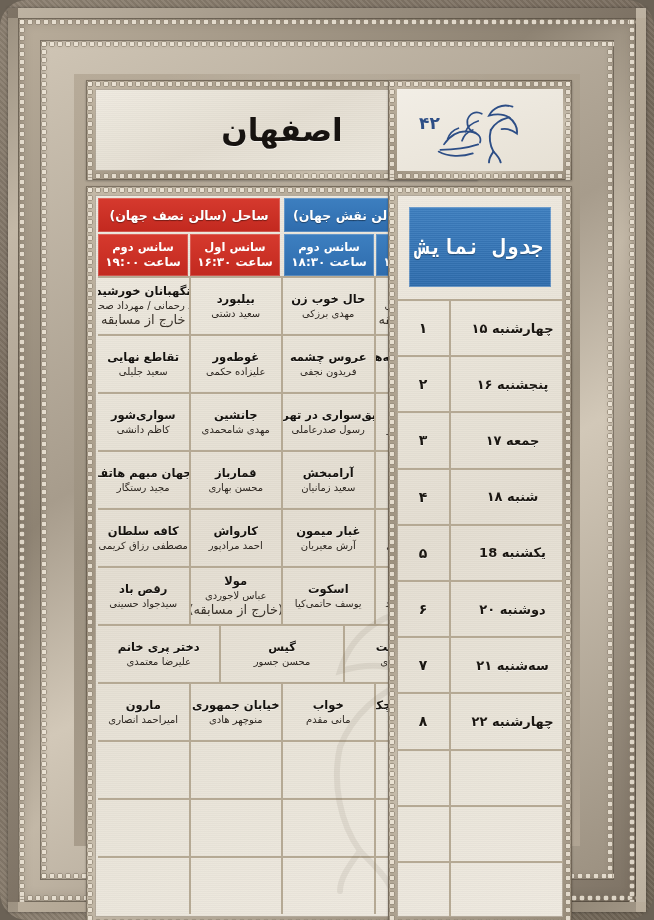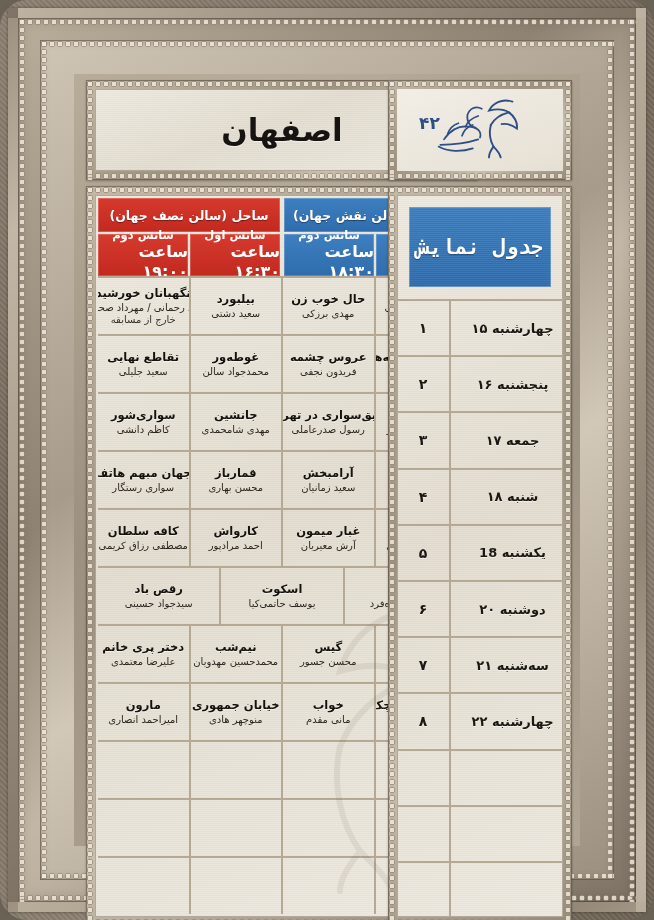--- a/index.html
+++ b/index.html
@@ -98,21 +98,21 @@
     display: flex; align-items: center; justify-content: center;
     font-size: 31px; font-weight: bold; color: #171310;
     letter-spacing: .5px;
     text-shadow: 0 1px 0 rgba(255,255,255,.55);
   }
 
   
   .logo-panel { right: 8px; top: 6px; width: 184px; height: 100px; }
   .logo-box {
     width: 100%; height: 100%;
-    display: flex; justify-content: center;
+    display: flex; align-items: center; justify-content: center;
     gap: 6px;
     background: linear-gradient(160deg,#f2eee6,#e6e0d4);
     position: relative;
   }
   .logo-year {
     font-size: 17px; font-weight: bold; color: #2d4e86;
     font-family: "DejaVu Sans", sans-serif;
     position: absolute; left: 22px; top: 24px;
     letter-spacing: -1px;
   }
@@ -164,21 +164,21 @@
 
   .sans-head { display: flex; height: 42px; margin: 2px 3px 0 3px; gap: 4px; }
   .sans-group { flex: 1; display: flex; gap: 2px; }
   .sans-cell {
     flex: 1; display: flex; flex-direction: column;
     align-items: center; justify-content: center;
     color: #fff; font-weight: bold; line-height: 1.25;
     box-shadow: inset 0 0 0 1px rgba(255,255,255,.2);
   }
   .sans-cell .s-name { font-size: 11.5px; }
-  .sans-cell .s-time { font-size: 16px; }
+  .sans-cell .s-time { font-size: 12px; }
 
   .body-rows { flex: 1; display: flex; flex-direction: column; margin: 0 3px 3px 3px; }
   .body-row {
     flex: 1;
     display: flex;
     border-top: 2px solid #b5a994;
   }
   .cell {
     flex: 1;
     border-left: 2px solid #b5a994;
@@ -192,21 +192,21 @@
   .cell .film {
     font-size: 11.5px; font-weight: bold; color: #15120e;
     line-height: 1.25;
     text-shadow: 0 1px 0 rgba(255,255,255,.55);
     white-space: nowrap;
   }
   .cell .dir {
     font-size: 10px; color: #2c2620; line-height: 1.3; margin-top: 1px;
     white-space: nowrap;
   }
-  .cell .note { font-size: 10px; color: #3a332b; line-height: 1.25; white-space: nowrap; }
+  .cell .note { font-size: 13px; color: #3a332b; line-height: 1.25; white-space: nowrap; }
 
   .watermark {
     position: absolute;
     left: 42%; top: 52%;
     width: 240px; height: 330px;
     opacity: .10;
     pointer-events: none;
   }
 </style>
 </head>
@@ -336,21 +336,21 @@
                   <div class="cell">
                     <div class="film">سرزمین فرشته‌ها</div>
                     <div class="dir">بابک خواجه‌پاشا</div>
                   </div>
                   <div class="cell">
                     <div class="film">عروس چشمه</div>
                     <div class="dir">فریدون نجفی</div>
                   </div>
                   <div class="cell">
                     <div class="film">غوطه‌ور</div>
-                    <div class="dir">محمدجواد سالن</div>
+                    <div class="dir">علیزاده حکمی</div>
                   </div>
                   <div class="cell">
                     <div class="film">تقاطع نهایی</div>
                     <div class="dir">سعید جلیلی</div>
                   </div>
                 </div>
                 <div class="body-row">
                   <div class="cell">
                     <div class="film">پروانه</div>
                     <div class="dir">محمد برزویی‌پور</div>
@@ -376,21 +376,21 @@
                   <div class="cell">
                     <div class="film">آرامبخش</div>
                     <div class="dir">سعید زمانیان</div>
                   </div>
                   <div class="cell">
                     <div class="film">قمارباز</div>
                     <div class="dir">محسن بهاری</div>
                   </div>
                   <div class="cell">
                     <div class="film">جهان مبهم هاتف</div>
-                    <div class="dir">سواری رستگار</div>
+                    <div class="dir">مجید رستگار</div>
                   </div>
                 </div>
                 <div class="body-row">
                   <div class="cell">
                     <div class="film">کوچ</div>
                     <div class="dir">محمد اسفندیاری</div>
                   </div>
                   <div class="cell">
                     <div class="film">غبار میمون</div>
                     <div class="dir">آرش معیریان</div>
@@ -407,36 +407,37 @@
                 <div class="body-row">
                   <div class="cell">
                     <div class="film">حاشیه</div>
                     <div class="dir">محمد علیزاده‌فرد</div>
                   </div>
                   <div class="cell">
                     <div class="film">اسکوت</div>
                     <div class="dir">یوسف حاتمی‌کیا</div>
                   </div>
                   <div class="cell">
+                    <div class="film">مولا</div>
+                    <div class="dir">عباس لاجوردی</div>
+                    <div class="note">(خارج از مسابقه)</div>
+                  </div>
+                  <div class="cell">
                     <div class="film">رقص باد</div>
                     <div class="dir">سیدجواد حسینی</div>
                   </div>
                 </div>
                 <div class="body-row">
                   <div class="cell">
                     <div class="film">اردوبهشت</div>
                     <div class="dir">محمد داودی</div>
                   </div>
                   <div class="cell">
                     <div class="film">گیس</div>
                     <div class="dir">محسن جسور</div>
-                  </div>
-                  <div class="cell">
-                    <div class="film">نیم‌شب</div>
-                    <div class="dir">محمدحسین مهدویان</div>
                   </div>
                   <div class="cell">
                     <div class="film">دختر پری خانم</div>
                     <div class="dir">علیرضا معتمدی</div>
                   </div>
                 </div>
                 <div class="body-row">
                   <div class="cell">
                     <div class="film">زندگی کوچک کوچک...</div>
                     <div class="dir">امیرحسین نقفی</div>

